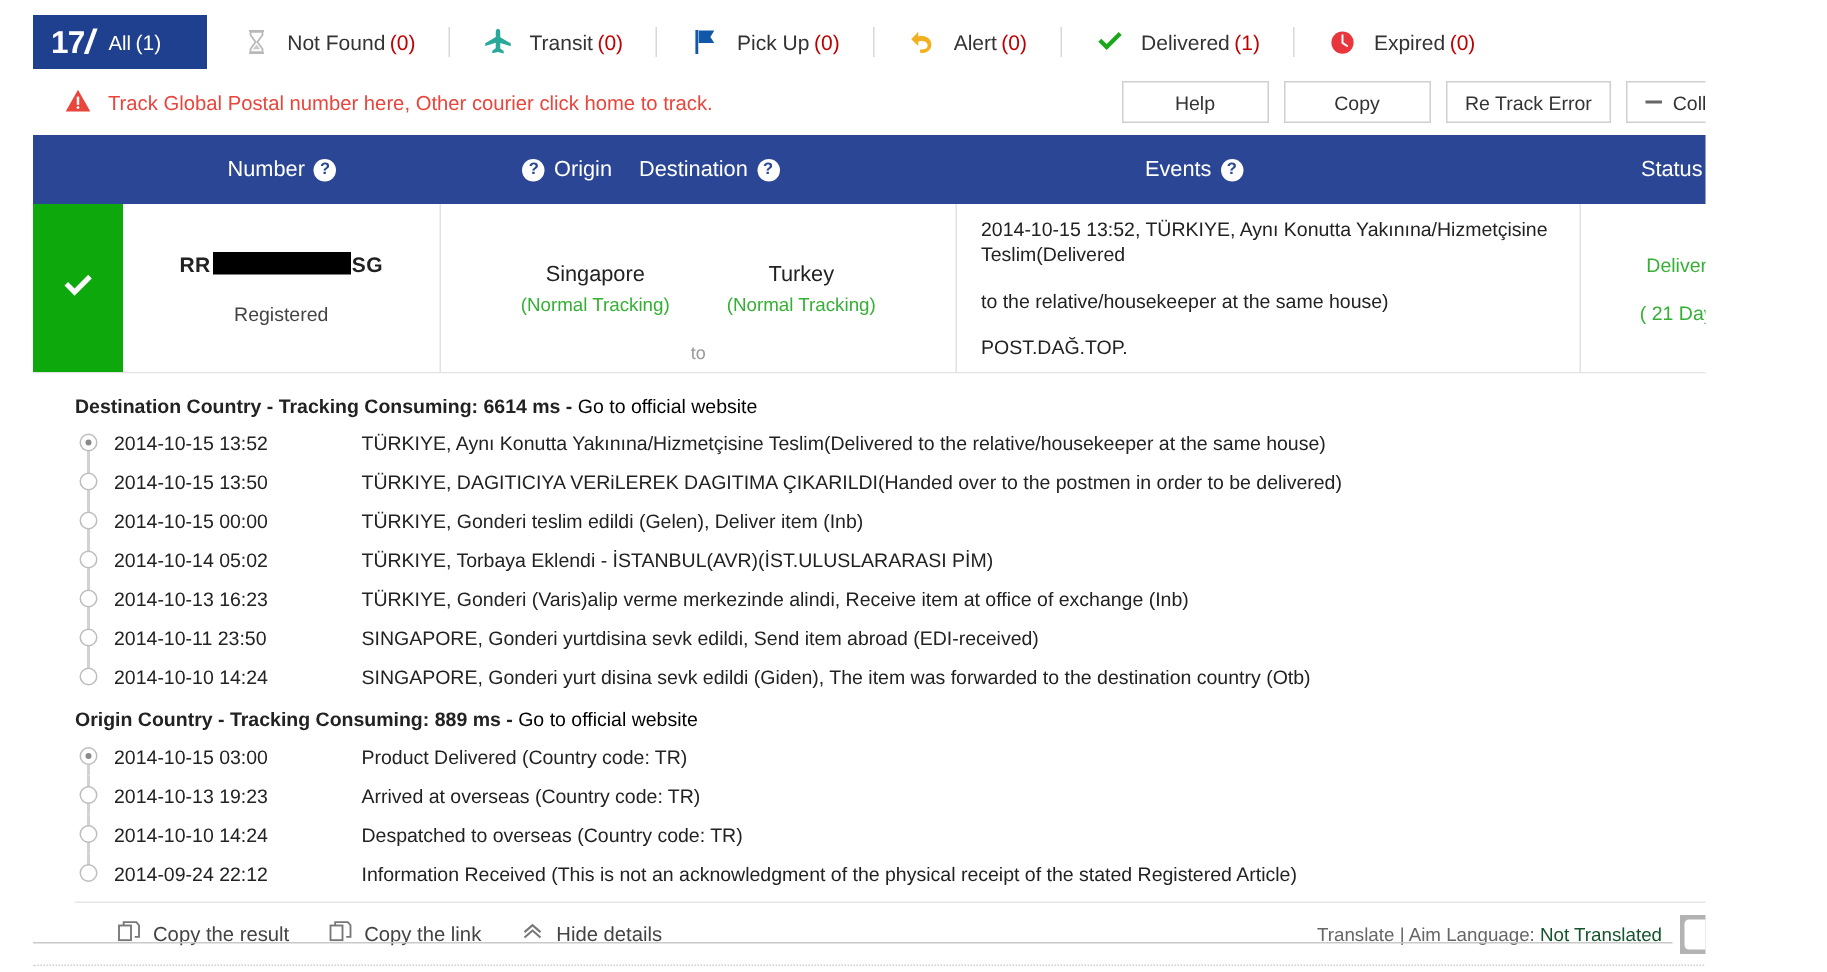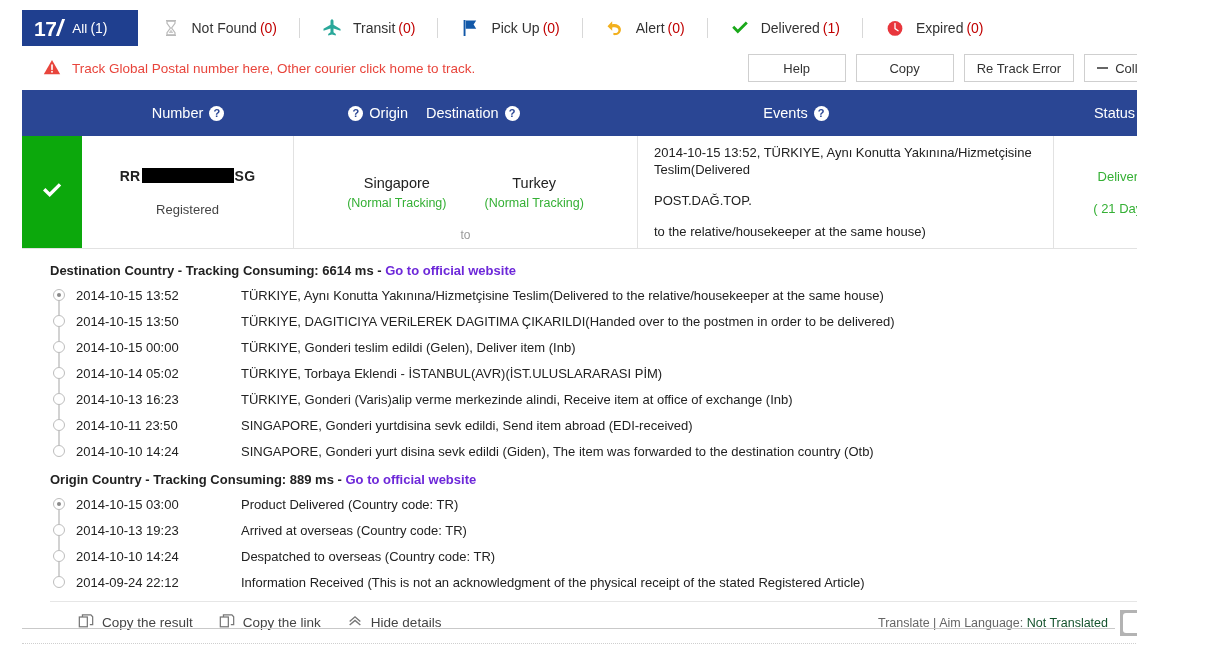--- a/index.html
+++ b/index.html
@@ -204,21 +204,21 @@
   
   .detail {
     background: #fff;
     padding: 14px 0 0 28px;
     border-bottom: 1px dotted #cfcfcf;
   }
   .sectitle {
     font-size: 13px; color: #222; font-weight: bold;
     margin-bottom: 4px;
   }
-  .sectitle .lnk { color: #6d28d9; font-weight: bold; cursor: pointer; }
+  .sectitle .lnk { color: #000000; font-weight: normal; cursor: pointer; }
   .tl { position: relative; margin: 0 0 4px 0; padding: 0; }
   .tlrow {
     display: flex; align-items: center;
     height: 26px;
     position: relative;
     padding-left: 26px;
   }
   .dot {
     position: absolute; left: 3px; top: 50%;
     margin-top: -6px;
@@ -433,22 +433,22 @@
         </div>
         <div class="toword">to</div>
         <div class="place">
           <div class="pname">Turkey</div>
           <div class="ptype">(Normal Tracking)</div>
         </div>
       </div>
 
       <div class="cell cell-events">
         <div class="line">2014-10-15 13:52, TÜRKIYE, Aynı Konutta Yakınına/Hizmetçisine Teslim(Delivered</div>
+        <div class="line">to the relative/housekeeper at the same house)</div>
         <div class="line">POST.DAĞ.TOP.</div>
-        <div class="line">to the relative/housekeeper at the same house)</div>
       </div>
 
       <div class="cell cell-status">
         <div class="sname">Delivered</div>
         <div class="sdays">( 21 Days )</div>
       </div>
     </div>
 
     <div class="detail">
 

